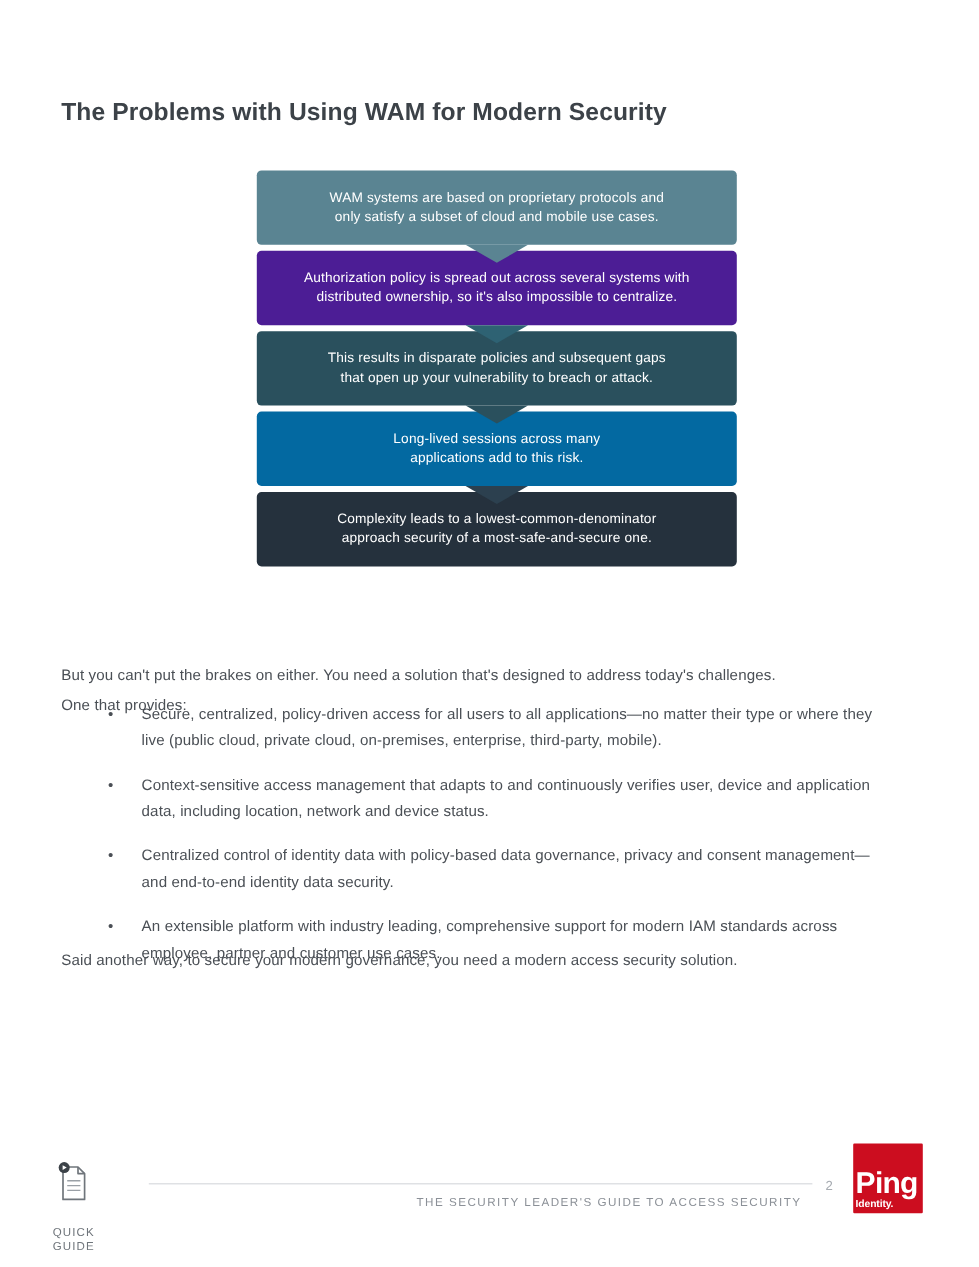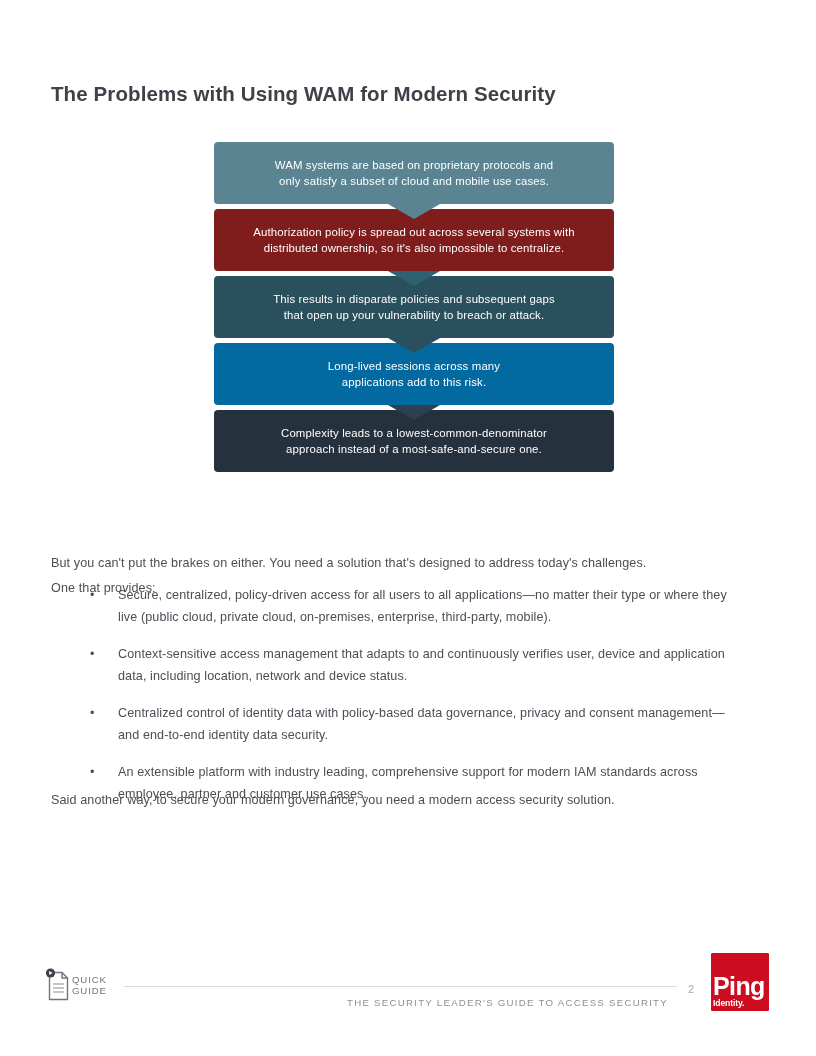--- a/index.html
+++ b/index.html
@@ -141,21 +141,22 @@
     width: 816px;
     height: 80px;
   }
 
   .qg-badge {
     position: absolute;
     left: 44px;
     top: 968px;
     display: flex;
     align-items: center;
-    gap: 0;
+    gap: 20px;
+    flex-direction: column;
   }
 
   .qg-icon {
     position: relative;
     width: 28px;
     height: 34px;
   }
 
   .qg-label {
     font-size: 9.6px;
@@ -232,21 +233,21 @@
   <div class="flow">
 
     <div class="flow-box" style="background: rgb(90, 132, 146); height: 62px;">
       <div class="txt">
         <span>WAM systems are based on proprietary protocols and</span><br>
         <span>only satisfy a subset of cloud and mobile use cases.</span>
       </div>
       <span class="chev" style="border-top: 15px solid rgb(90, 132, 146);"></span>
     </div>
 
-    <div class="flow-box" style="background: #7f1d1d; height: 62px;">
+    <div class="flow-box" style="background: #4c1d95; height: 62px;">
       <div class="txt">
         <span>Authorization policy is spread out across several systems with</span><br>
         <span>distributed ownership, so it's also impossible to centralize.</span>
       </div>
       <span class="chev" style="border-top: 15px solid rgb(46, 98, 115);"></span>
     </div>
 
     <div class="flow-box" style="background: rgb(42, 80, 93); height: 62px;">
       <div class="txt">
         <span>This results in disparate policies and subsequent gaps</span><br>
@@ -259,21 +260,21 @@
       <div class="txt">
         <span>Long-lived sessions across many</span><br>
         <span>applications add to this risk.</span>
       </div>
       <span class="chev" style="border-top: 15px solid rgb(44, 64, 79);"></span>
     </div>
 
     <div class="flow-box" style="background: rgb(37, 49, 61); height: 62px;">
       <div class="txt">
         <span>Complexity leads to a lowest-common-denominator</span><br>
-        <span>approach instead of a most-safe-and-secure one.</span>
+        <span>approach security of a most-safe-and-secure one.</span>
       </div>
     </div>
 
   </div>
 
   <div class="body-copy">
     <p>But you can't put the brakes on either. You need a solution that's designed to address today's challenges.</p>
     <p>One that provides:</p>
   </div>
 

